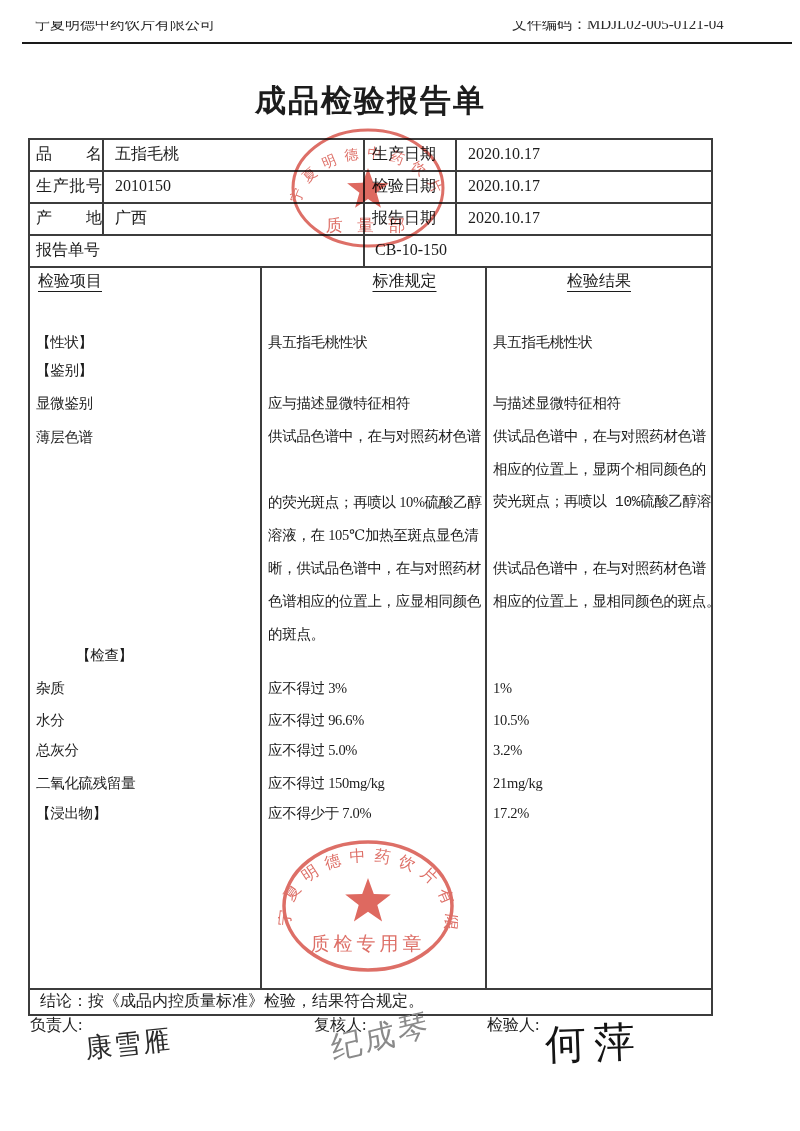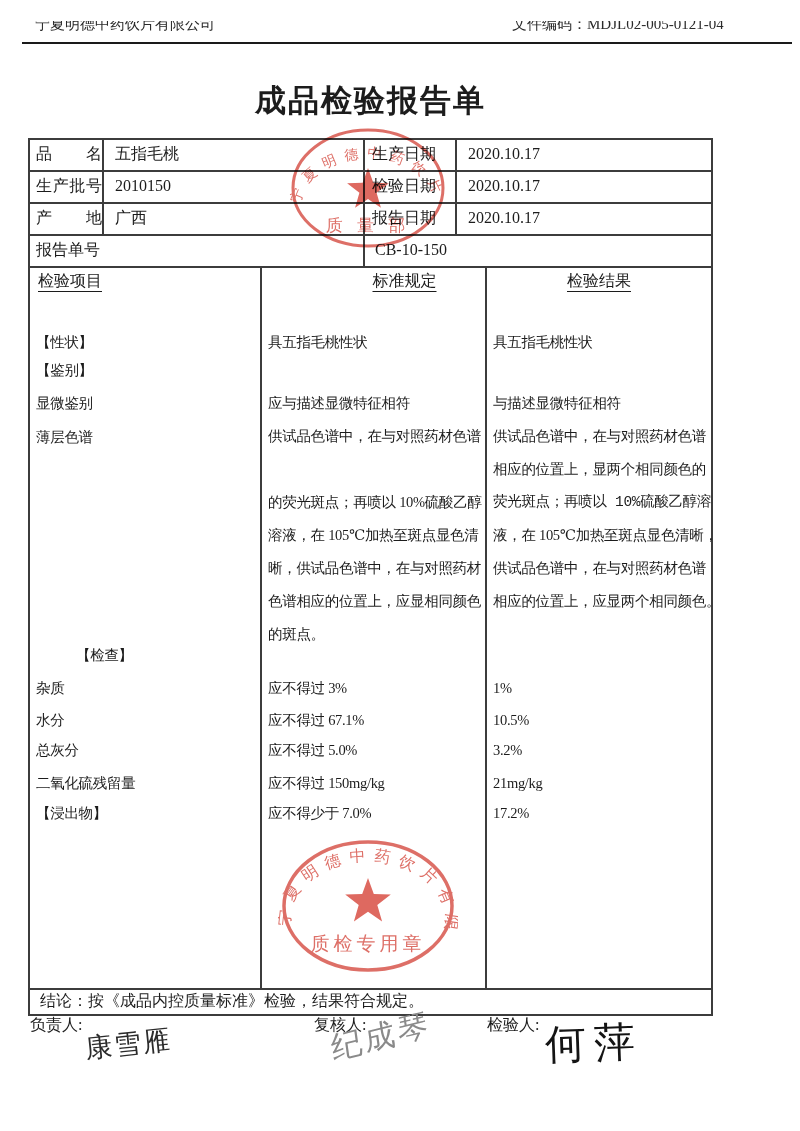--- a/index.html
+++ b/index.html
@@ -90,34 +90,33 @@
   <div class="colwrap" style="left:268px;width:214px;">
       <div class="col-line" style="top: 331px;">具五指毛桃性状</div>
       <div class="col-line" style="top: 392px;">应与描述显微特征相符</div>
       <div class="col-line" style="top: 425px;">供试品色谱中，在与对照药材色谱</div>
       <div class="col-line" style="top: 491px;">的荧光斑点；再喷以 10%硫酸乙醇</div>
       <div class="col-line" style="top: 524px;">溶液，在 105℃加热至斑点显色清</div>
       <div class="col-line" style="top: 557px;">晰，供试品色谱中，在与对照药材</div>
       <div class="col-line" style="top: 590px;">色谱相应的位置上，应显相同颜色</div>
       <div class="col-line" style="top: 623px;">的斑点。</div>
       <div class="col-line" style="top: 677px;">应不得过 3%</div>
-      <div class="col-line" style="top: 709px;">应不得过 67.1%</div>
+      <div class="col-line" style="top: 709px;">应不得过 96.6%</div>
       <div class="col-line" style="top: 739px;">应不得过 5.0%</div>
       <div class="col-line" style="top: 772px;">应不得过 150mg/kg</div>
       <div class="col-line" style="top: 802px;">应不得少于 7.0%</div>
     </div>
   <div class="colwrap" style="left:493px;width:216px;">
       <div class="col-line" style="top: 331px;">具五指毛桃性状</div>
       <div class="col-line" style="top: 392px;">与描述显微特征相符</div>
       <div class="col-line" style="top: 425px;">供试品色谱中，在与对照药材色谱</div>
       <div class="col-line" style="top: 458px;">相应的位置上，显两个相同颜色的</div>
       <div class="col-line" style="top: 491px; font-family: Liberation Mono, monospace;">荧光斑点；再喷以 10%硫酸乙醇溶</div>
-      <div class="col-line" style="top: 524px;">液，在 105℃加热至斑点显色清晰，</div>
       <div class="col-line" style="top: 557px;">供试品色谱中，在与对照药材色谱</div>
-      <div class="col-line" style="top: 590px;">相应的位置上，应显两个相同颜色。</div>
+      <div class="col-line" style="top: 590px;">相应的位置上，显相同颜色的斑点。</div>
       <div class="col-line" style="top: 677px;">1%</div>
       <div class="col-line" style="top: 709px;">10.5%</div>
       <div class="col-line" style="top: 739px;">3.2%</div>
       <div class="col-line" style="top: 772px;">21mg/kg</div>
       <div class="col-line" style="top: 802px;">17.2%</div>
     </div>
 
   <div class="txt" style="left:40px;top:990px;">结论：按《成品内控质量标准》检验，结果符合规定。</div>
 
   <div class="txt" style="left:30px;top:1014px;">负责人:</div>

